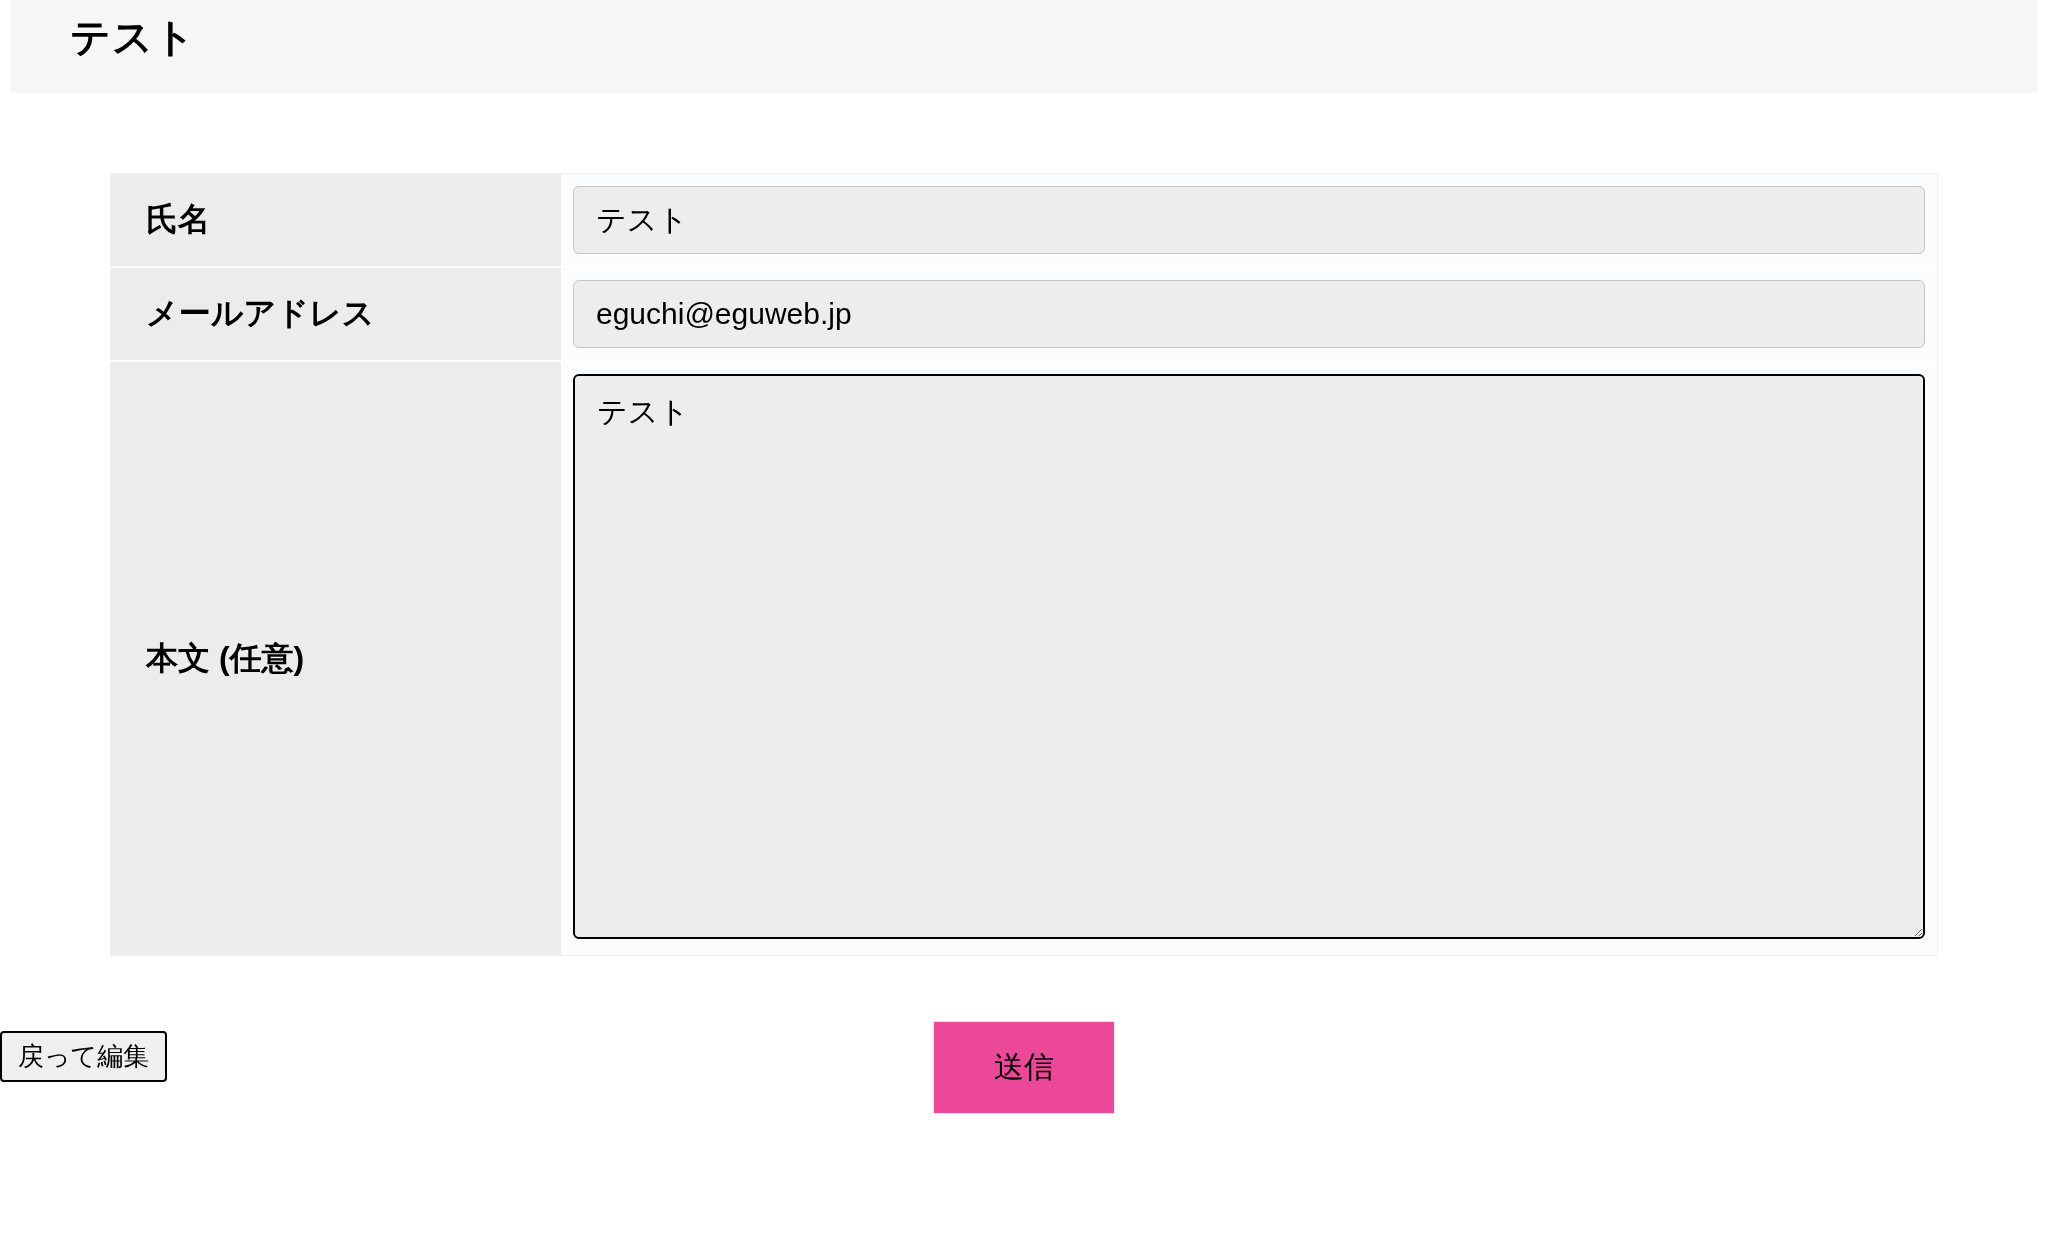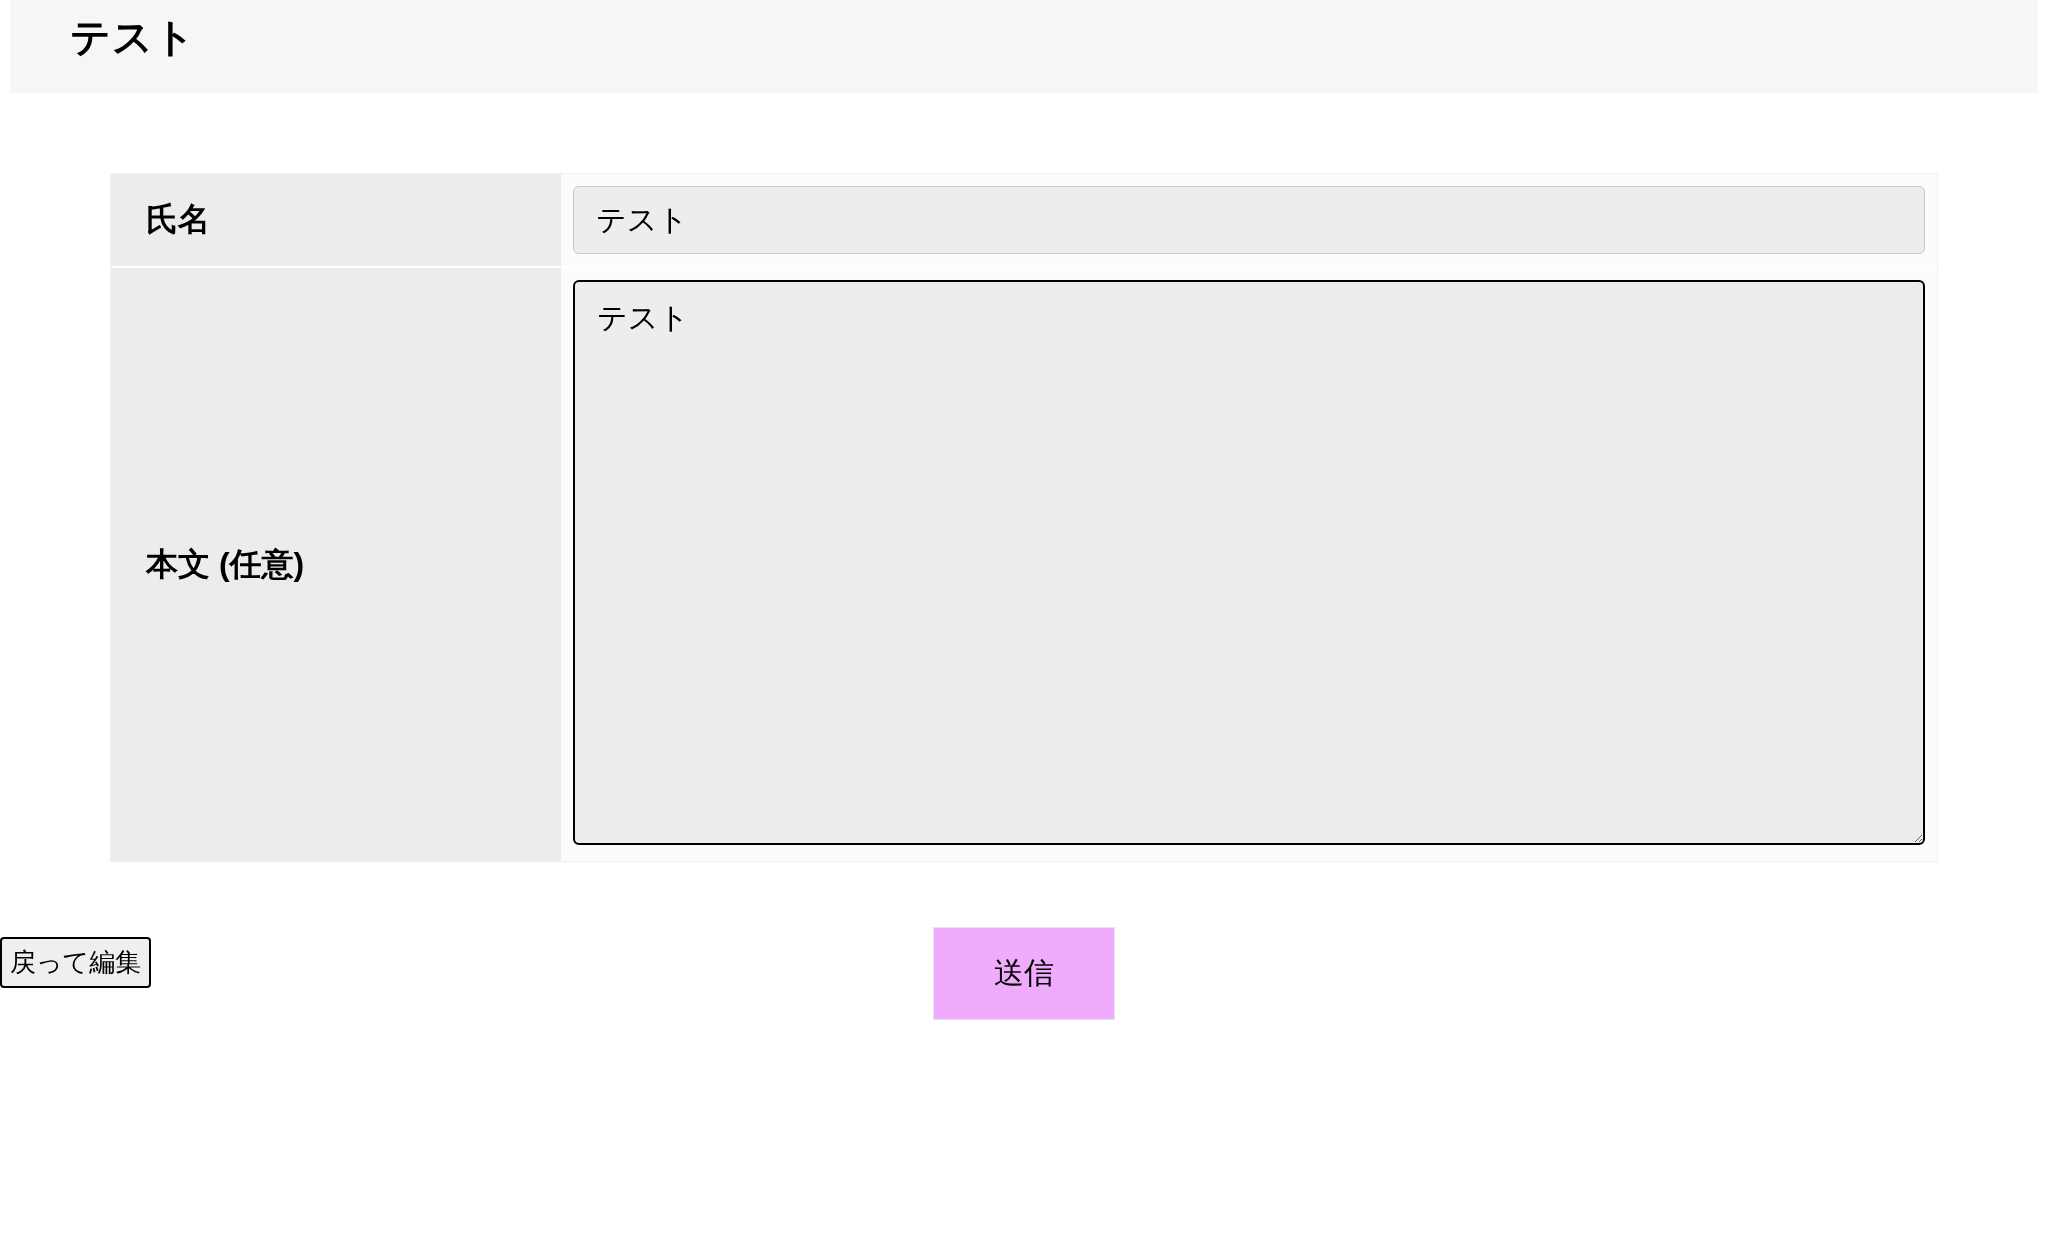--- a/index.html
+++ b/index.html
@@ -75,35 +75,35 @@
     .actions {
       margin-top: 65px;
       position: relative;
       height: 90px;
     }
     .back-button {
       position: absolute;
       left: 0;
       top: 10px;
       font-size: 26px;
-      padding: 6px 8px;
+      padding: 6px 16px;
       background: #efefef;
       border: 2px solid #000;
       border-radius: 4px;
       font-family: inherit;
       cursor: pointer;
     }
     .submit-button {
       position: absolute;
       left: 50%;
       transform: translateX(-50%);
       top: 0;
       font-size: 30px;
       padding: 25px 60px;
-      background: #f0abfc;
+      background: #ec4899;
       border: 1px solid #e2e4e8;
       font-family: inherit;
       cursor: pointer;
       color: #000;
     }
   </style>
 </head>
 <body>
 
 <div class="header-bar">
@@ -113,20 +113,26 @@
 <div class="form-wrap">
   <table class="form-table">
     <tbody>
         <tr class="form-row">
       <td class="label-cell">氏名</td>
       <td class="value-cell">
         <input class="input-box" type="text" readonly="" value="テスト" style="">
       </td>
     </tr>
     <tr class="form-row">
+      <td class="label-cell">メールアドレス</td>
+      <td class="value-cell">
+        <input class="input-box" type="text" readonly="" value="eguchi@eguweb.jp" style="">
+      </td>
+    </tr>
+    <tr class="form-row">
       <td class="label-cell last">本文 (任意)</td>
       <td class="value-cell last">
         <textarea class="textarea-box" style="">テスト</textarea>
       </td>
     </tr>
   </tbody>
     </table>
 </div>
 
 <div class="actions">

